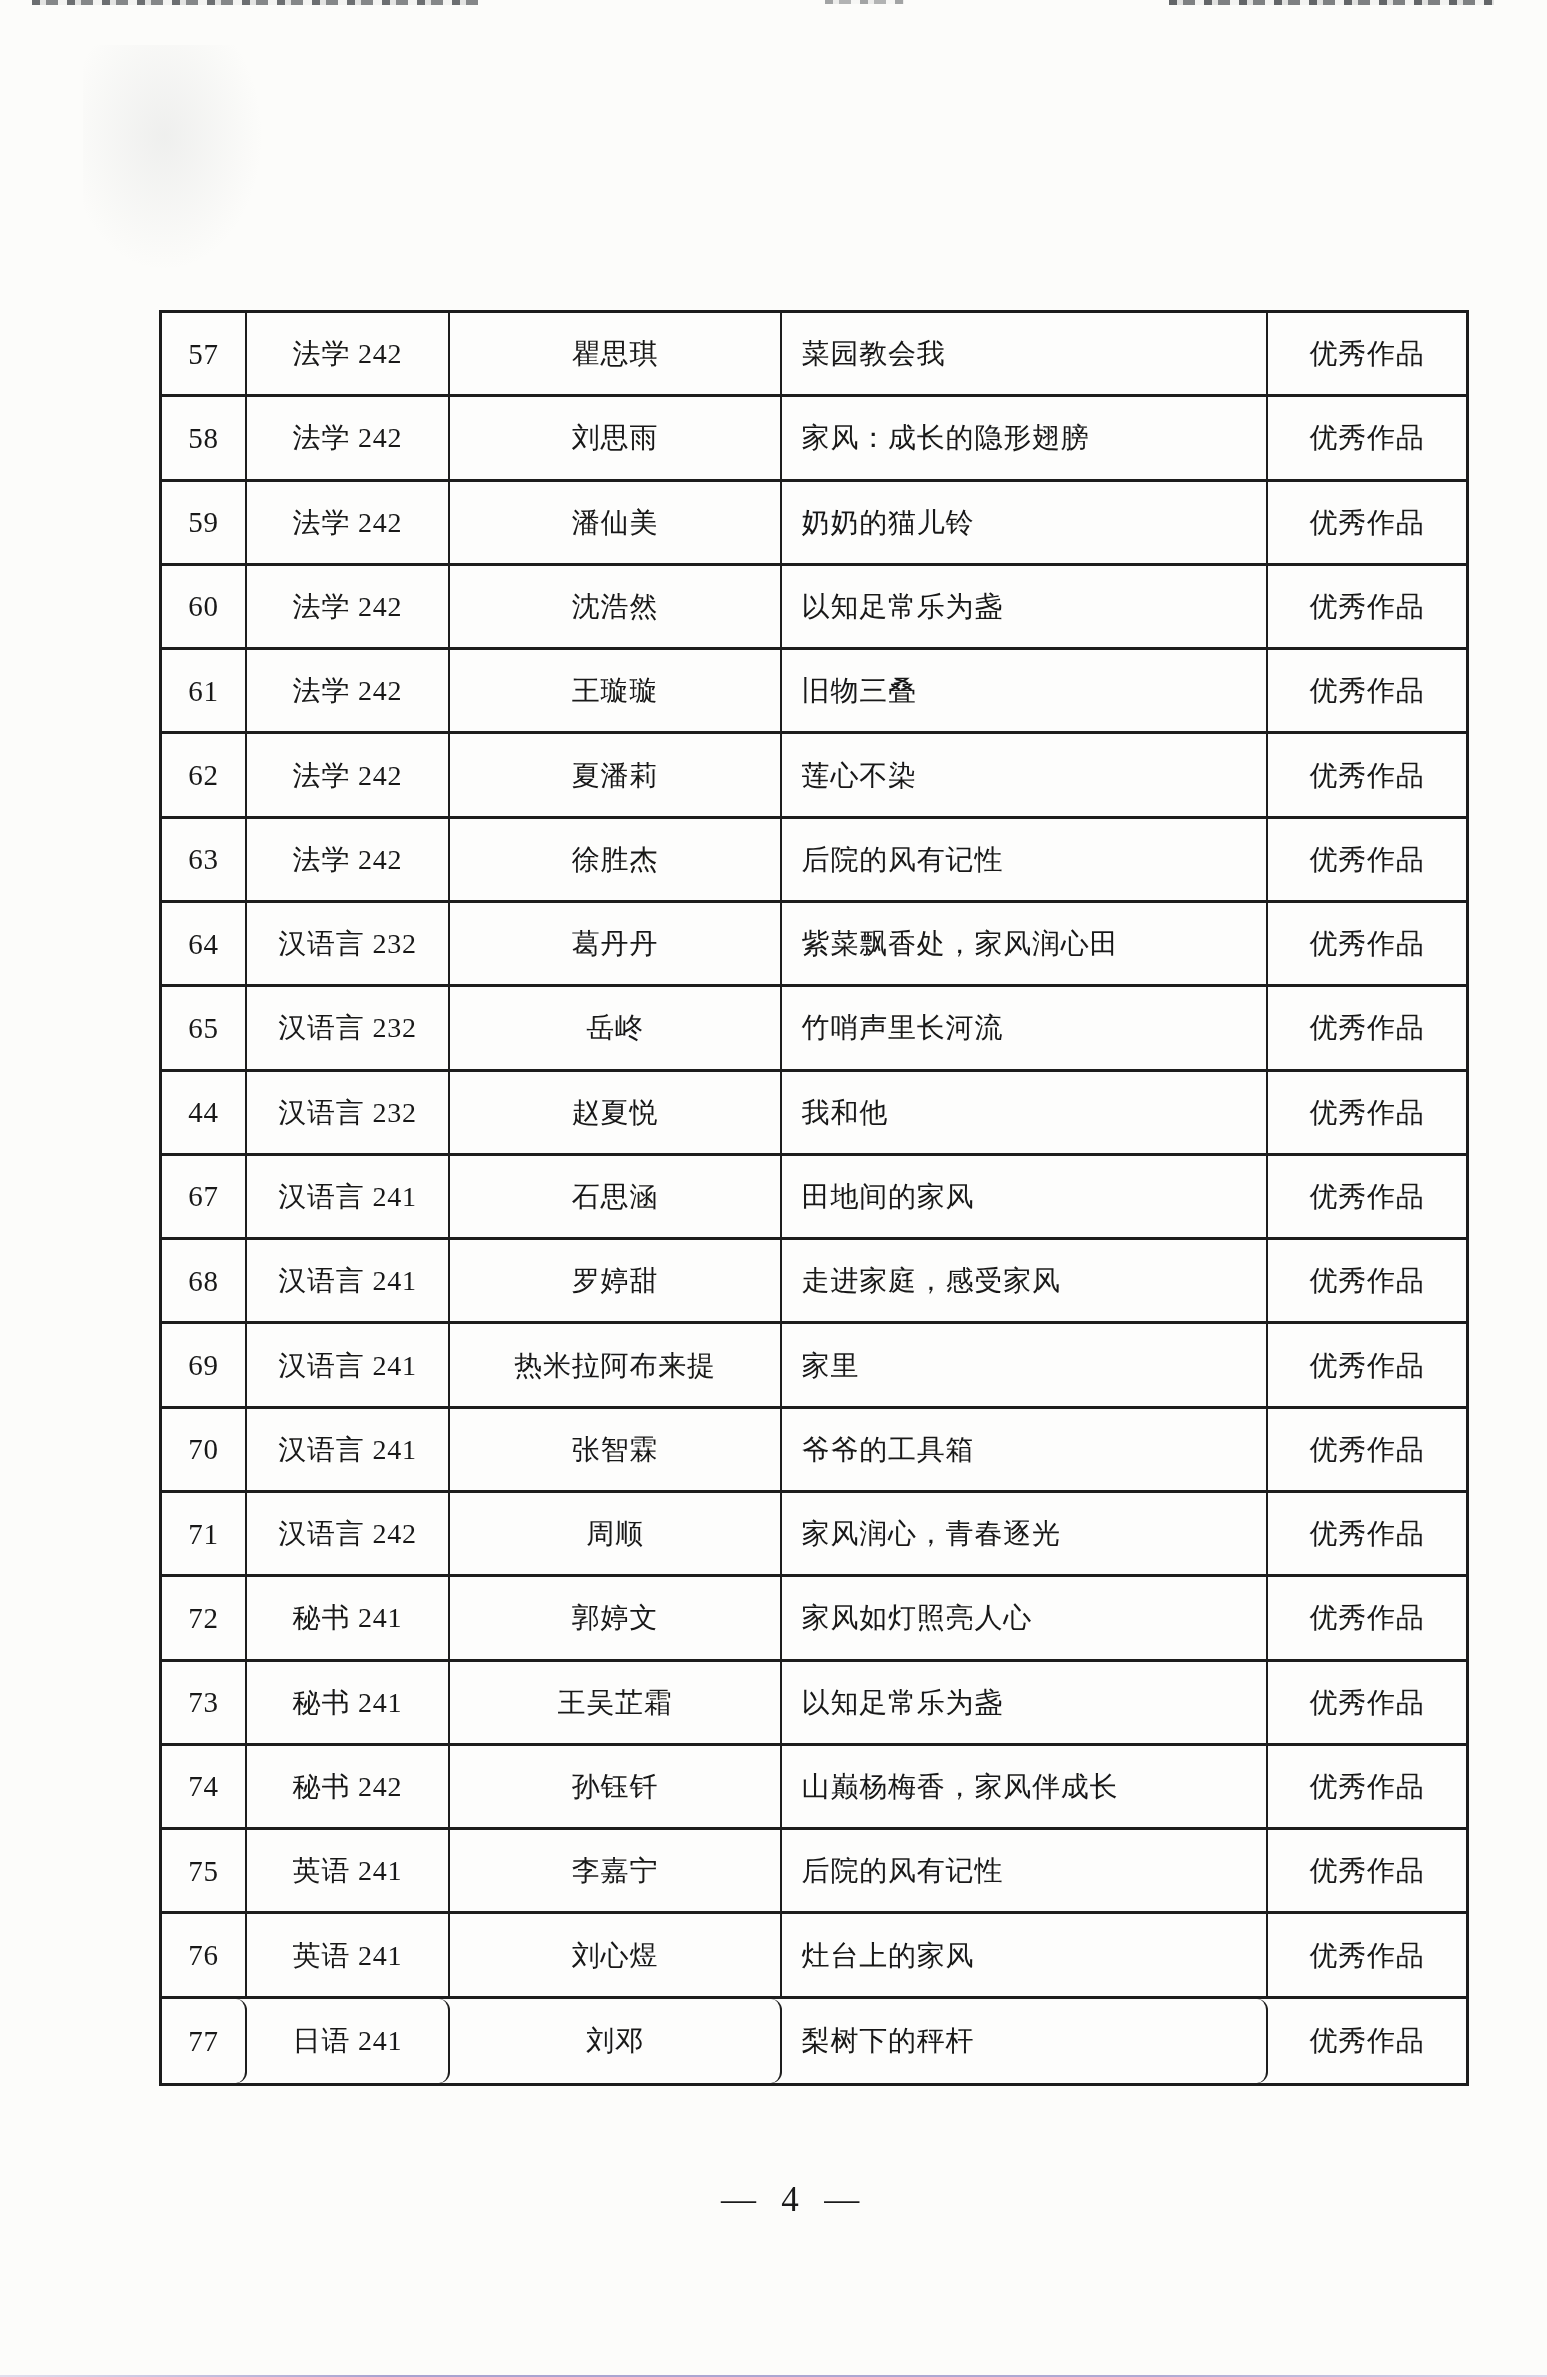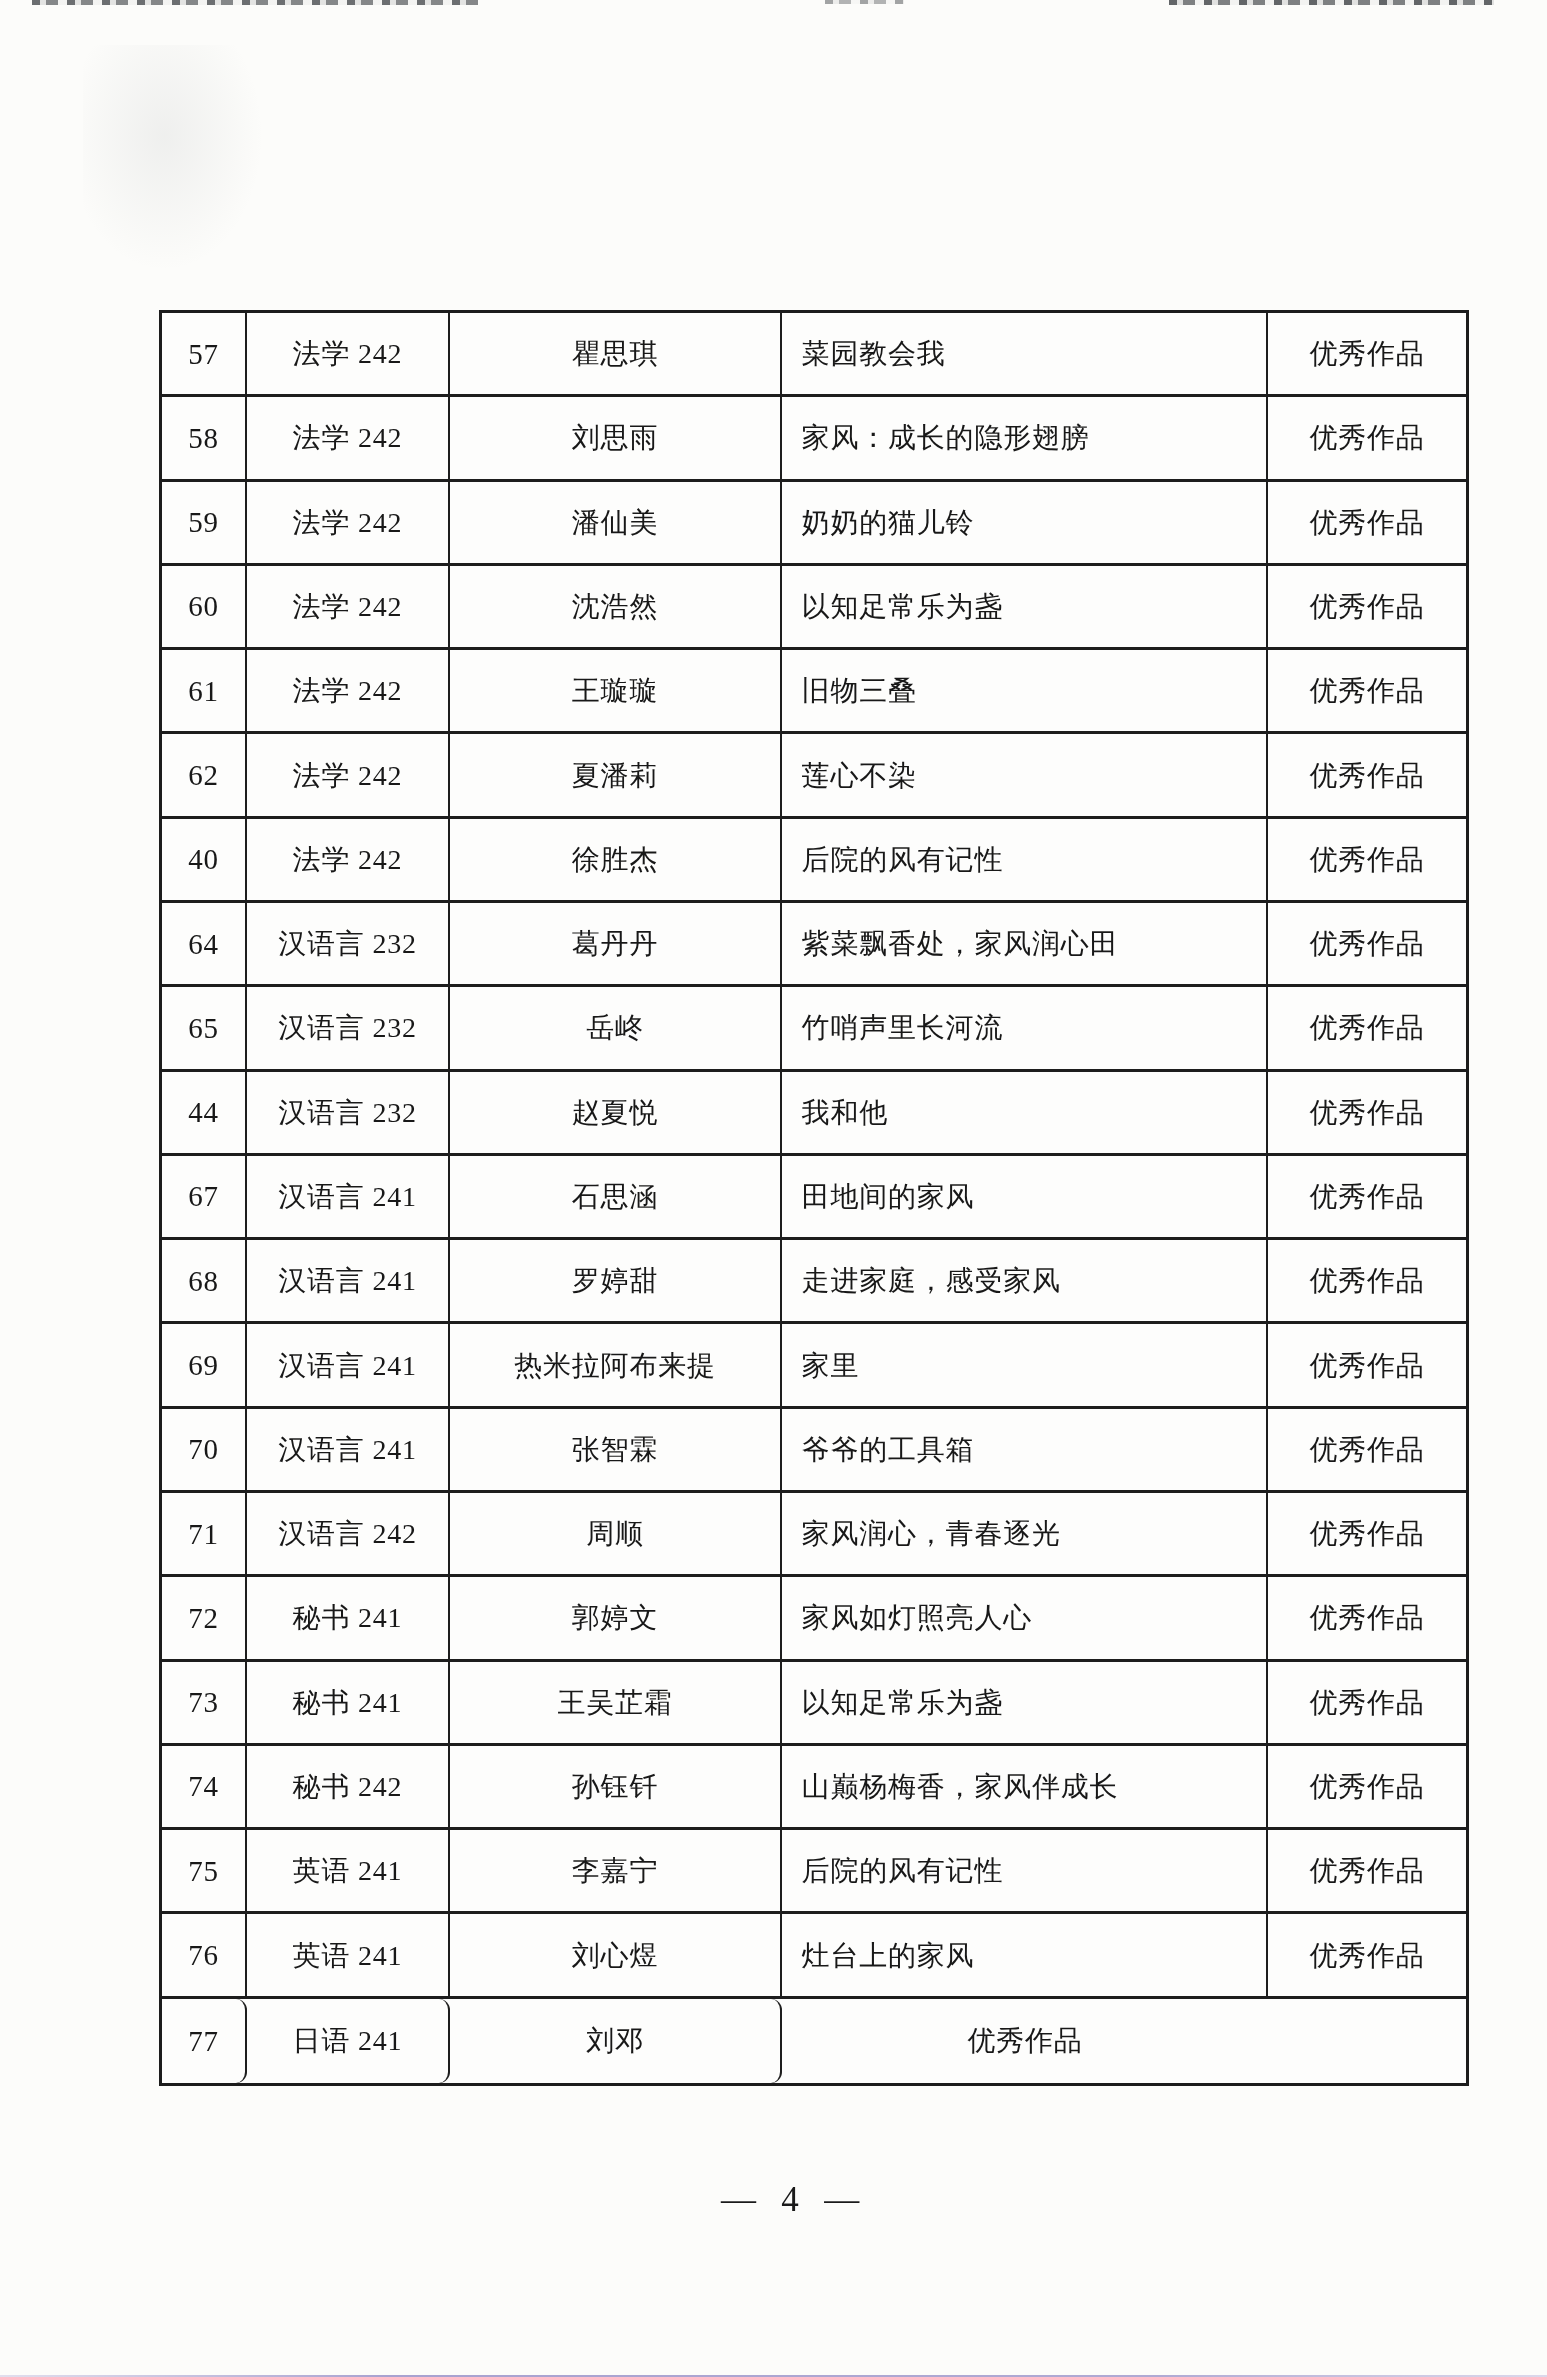--- a/index.html
+++ b/index.html
@@ -155,21 +155,21 @@
       <div class="cell col-no">61</div>
       <div class="cell col-class">法学 242</div>
       <div class="cell col-student">王璇璇</div>
       <div class="cell col-title">旧物三叠</div>
       <div class="cell col-award last-col">优秀作品</div>
       <div class="cell col-no">62</div>
       <div class="cell col-class">法学 242</div>
       <div class="cell col-student">夏潘莉</div>
       <div class="cell col-title">莲心不染</div>
       <div class="cell col-award last-col">优秀作品</div>
-      <div class="cell col-no">40</div>
+      <div class="cell col-no">63</div>
       <div class="cell col-class">法学 242</div>
       <div class="cell col-student">徐胜杰</div>
       <div class="cell col-title">后院的风有记性</div>
       <div class="cell col-award last-col">优秀作品</div>
       <div class="cell col-no">64</div>
       <div class="cell col-class">汉语言 232</div>
       <div class="cell col-student">葛丹丹</div>
       <div class="cell col-title">紫菜飘香处，家风润心田</div>
       <div class="cell col-award last-col">优秀作品</div>
       <div class="cell col-no">65</div>
@@ -228,19 +228,20 @@
       <div class="cell col-title">后院的风有记性</div>
       <div class="cell col-award last-col">优秀作品</div>
       <div class="cell col-no">76</div>
       <div class="cell col-class">英语 241</div>
       <div class="cell col-student">刘心煜</div>
       <div class="cell col-title">灶台上的家风</div>
       <div class="cell col-award last-col">优秀作品</div>
       <div class="cell col-no row-last">77</div>
       <div class="cell col-class row-last">日语 241</div>
       <div class="cell col-student row-last">刘邓</div>
+      <div class="cell col-title row-last">梨树下的秤杆</div>
       <div class="cell col-award last-col row-last">优秀作品</div>
     </div>
 
   <div class="page-footer">— 4 —</div>
 
 </div>
 
 
 </body></html>

